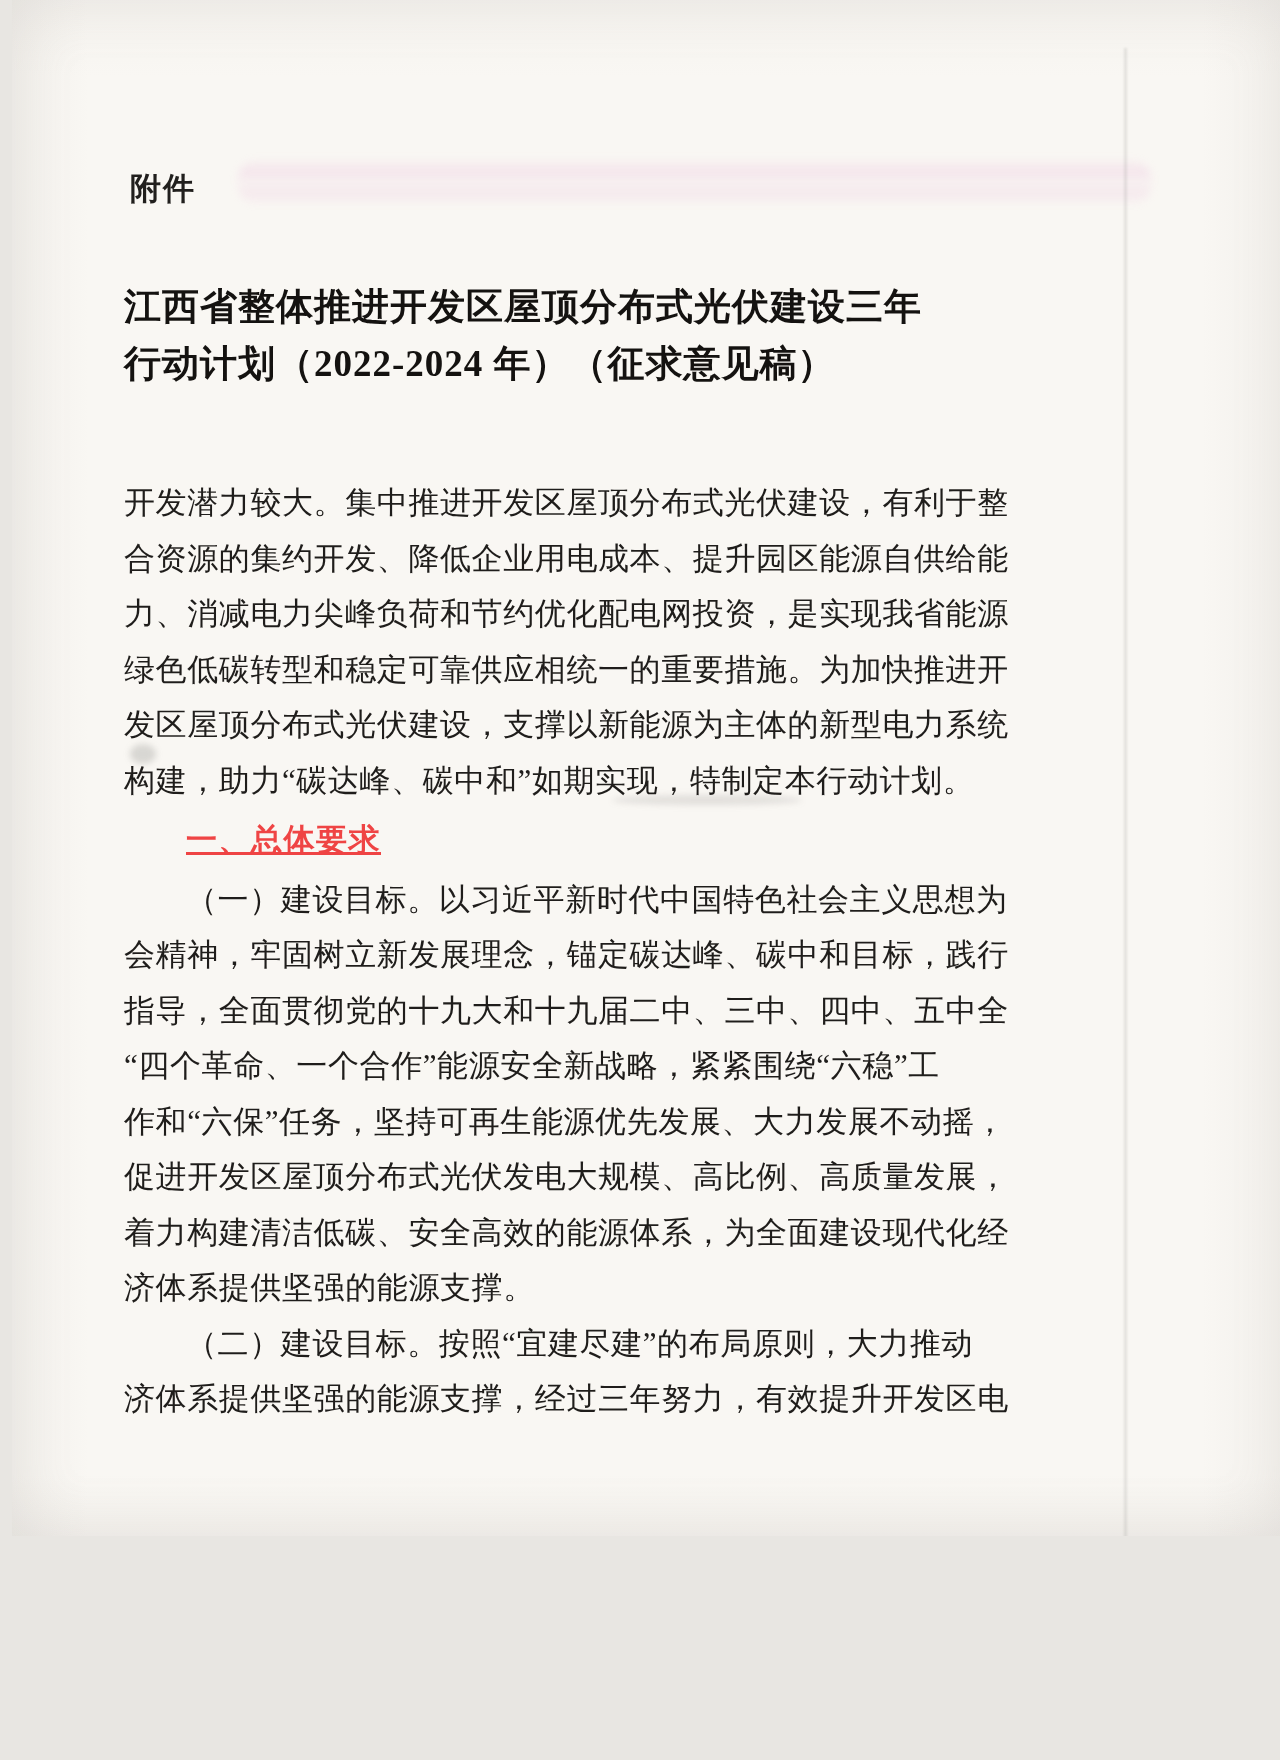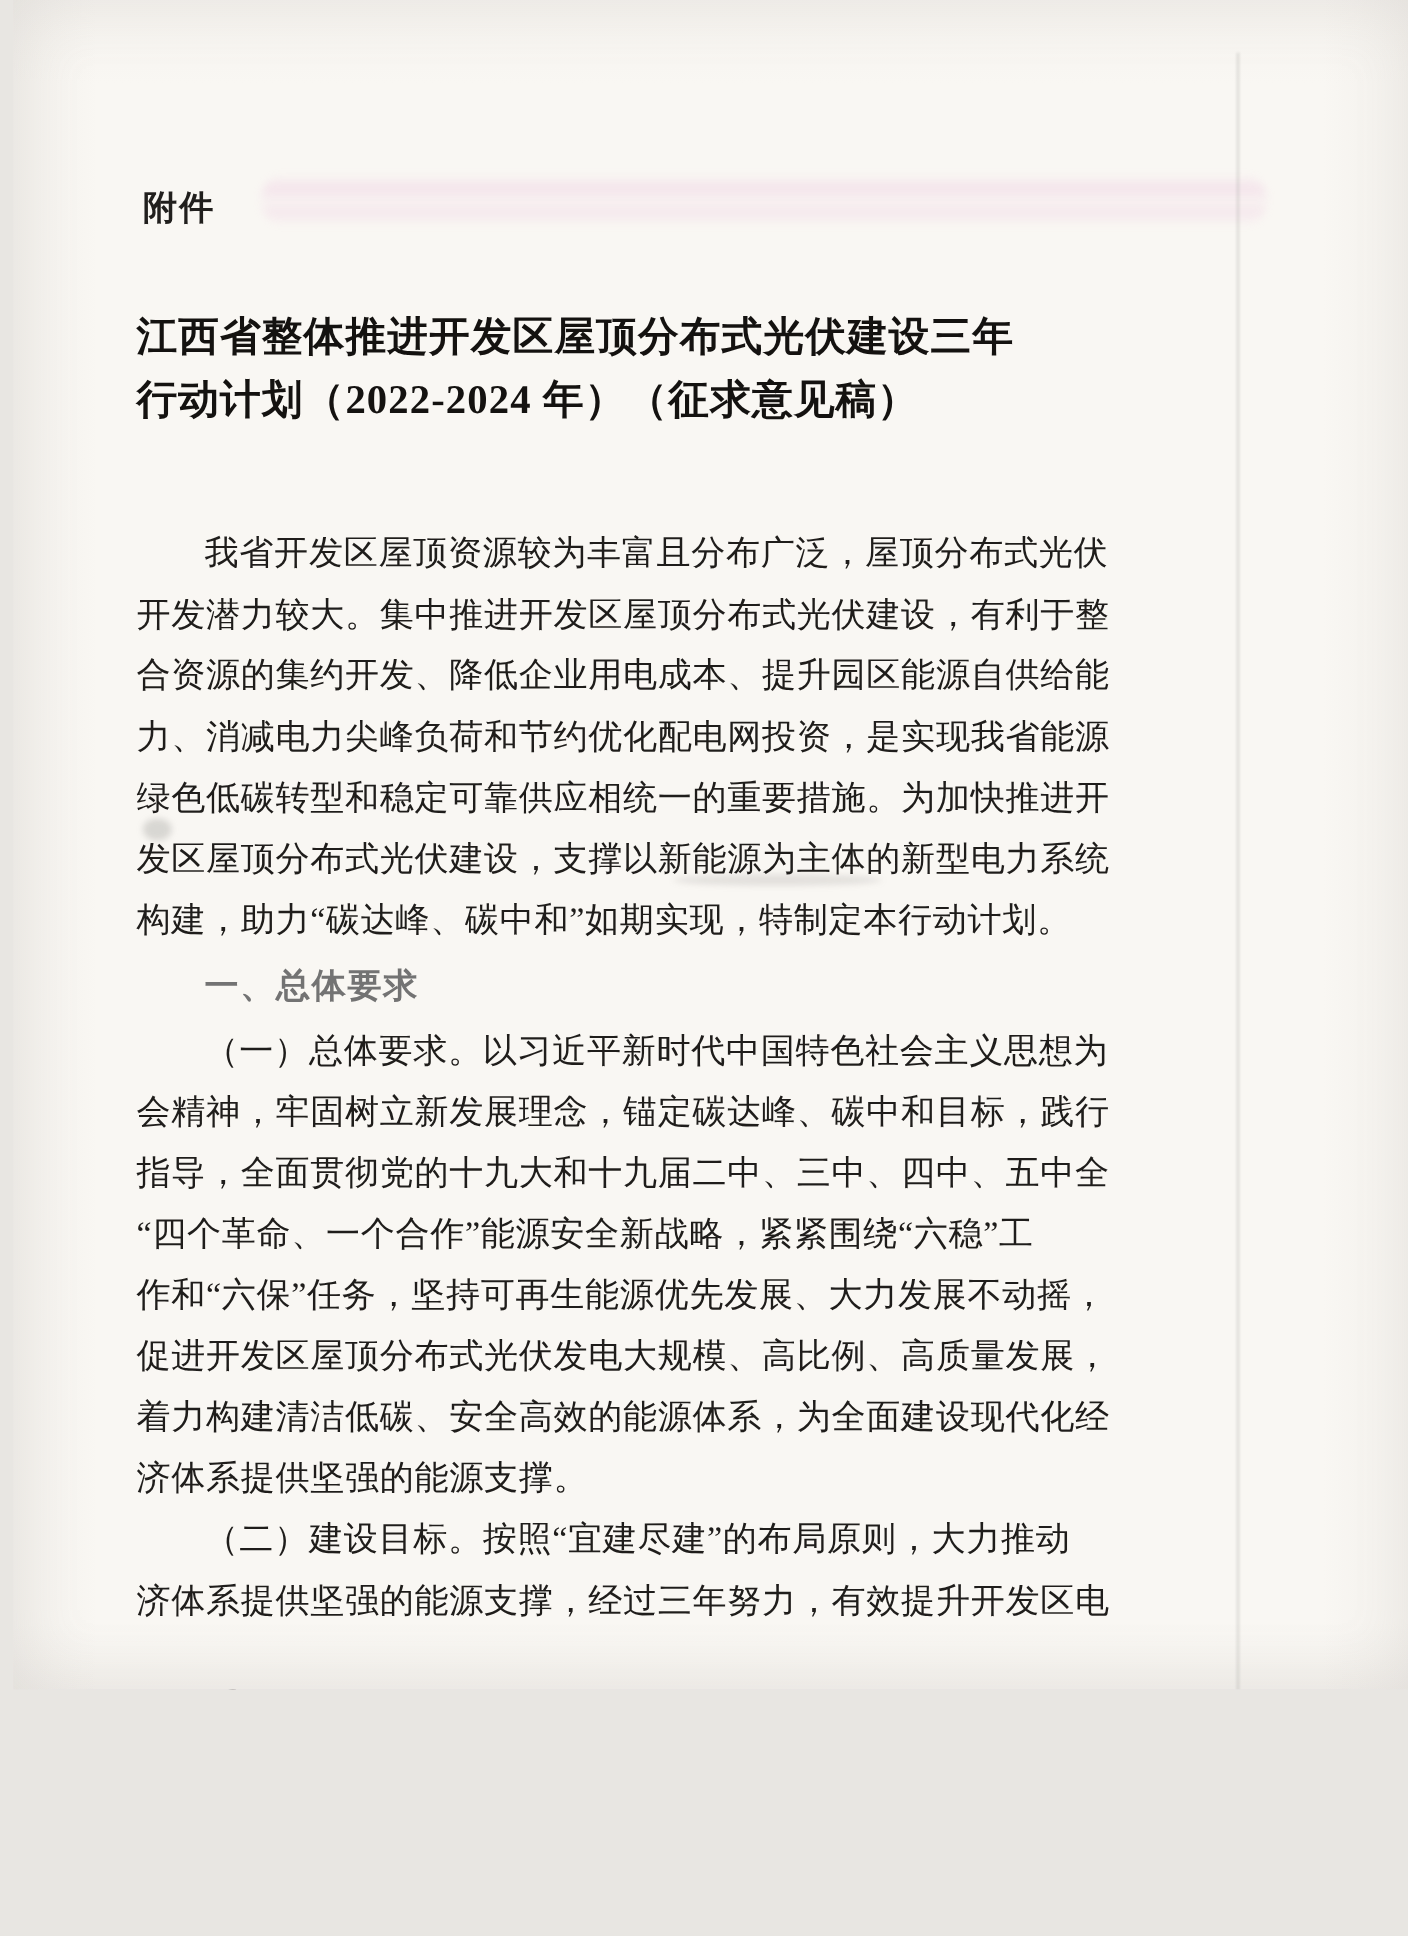--- a/index.html
+++ b/index.html
@@ -53,21 +53,21 @@
   }
   .body-block {
     position:absolute; left:112px; top:475px; width:850px;
     font-size:31px; line-height:55.5px;
   }
   .line { white-space:nowrap; letter-spacing:0.6px; }
   .indent { text-indent:62px; }
   .heading {
     font-family:"Liberation Sans","DejaVu Sans",sans-serif;
     font-weight:700; text-indent:62px; letter-spacing:1.5px;
-    margin-top:4px; margin-bottom:4px; color:#737373;
+    margin-top:4px; margin-bottom:4px; color:#ef4444;text-decoration:underline;
   }
   .footer {
     position:absolute; left:150px; top:1530px;
     font-size:27px; letter-spacing:5px; color:#302d2a;
   }
 </style>
 </head>
 <body>
 
 <div class="page">
@@ -78,31 +78,30 @@
   <div class="smudge-b"></div>
 
   <div class="attachment">附件</div>
 
   <div class="title-block">
     <div>江西省整体推进开发区屋顶分布式光伏建设三年</div>
     <div>行动计划（2022-2024 年）（征求意见稿）</div>
   </div>
 
   <div class="body-block">
-    <div class="line indent">我省开发区屋顶资源较为丰富且分布广泛，屋顶分布式光伏</div>
     <div class="line">开发潜力较大。集中推进开发区屋顶分布式光伏建设，有利于整</div>
     <div class="line">合资源的集约开发、降低企业用电成本、提升园区能源自供给能</div>
     <div class="line">力、消减电力尖峰负荷和节约优化配电网投资，是实现我省能源</div>
     <div class="line">绿色低碳转型和稳定可靠供应相统一的重要措施。为加快推进开</div>
     <div class="line">发区屋顶分布式光伏建设，支撑以新能源为主体的新型电力系统</div>
     <div class="line">构建，助力“碳达峰、碳中和”如期实现，特制定本行动计划。</div>
 
     <div class="line heading">一、总体要求</div>
 
-    <div class="line indent">（一）总体要求。以习近平新时代中国特色社会主义思想为</div>
+    <div class="line indent">（一）建设目标。以习近平新时代中国特色社会主义思想为</div>
     <div class="line">会精神，牢固树立新发展理念，锚定碳达峰、碳中和目标，践行</div>
     <div class="line">指导，全面贯彻党的十九大和十九届二中、三中、四中、五中全</div>
     <div class="line">“四个革命、一个合作”能源安全新战略，紧紧围绕“六稳”工</div>
     <div class="line">作和“六保”任务，坚持可再生能源优先发展、大力发展不动摇，</div>
     <div class="line">促进开发区屋顶分布式光伏发电大规模、高比例、高质量发展，</div>
     <div class="line">着力构建清洁低碳、安全高效的能源体系，为全面建设现代化经</div>
     <div class="line">济体系提供坚强的能源支撑。</div>
 
     <div class="line indent">（二）建设目标。按照“宜建尽建”的布局原则，大力推动</div>
     <div class="line">济体系提供坚强的能源支撑，经过三年努力，有效提升开发区电</div>

